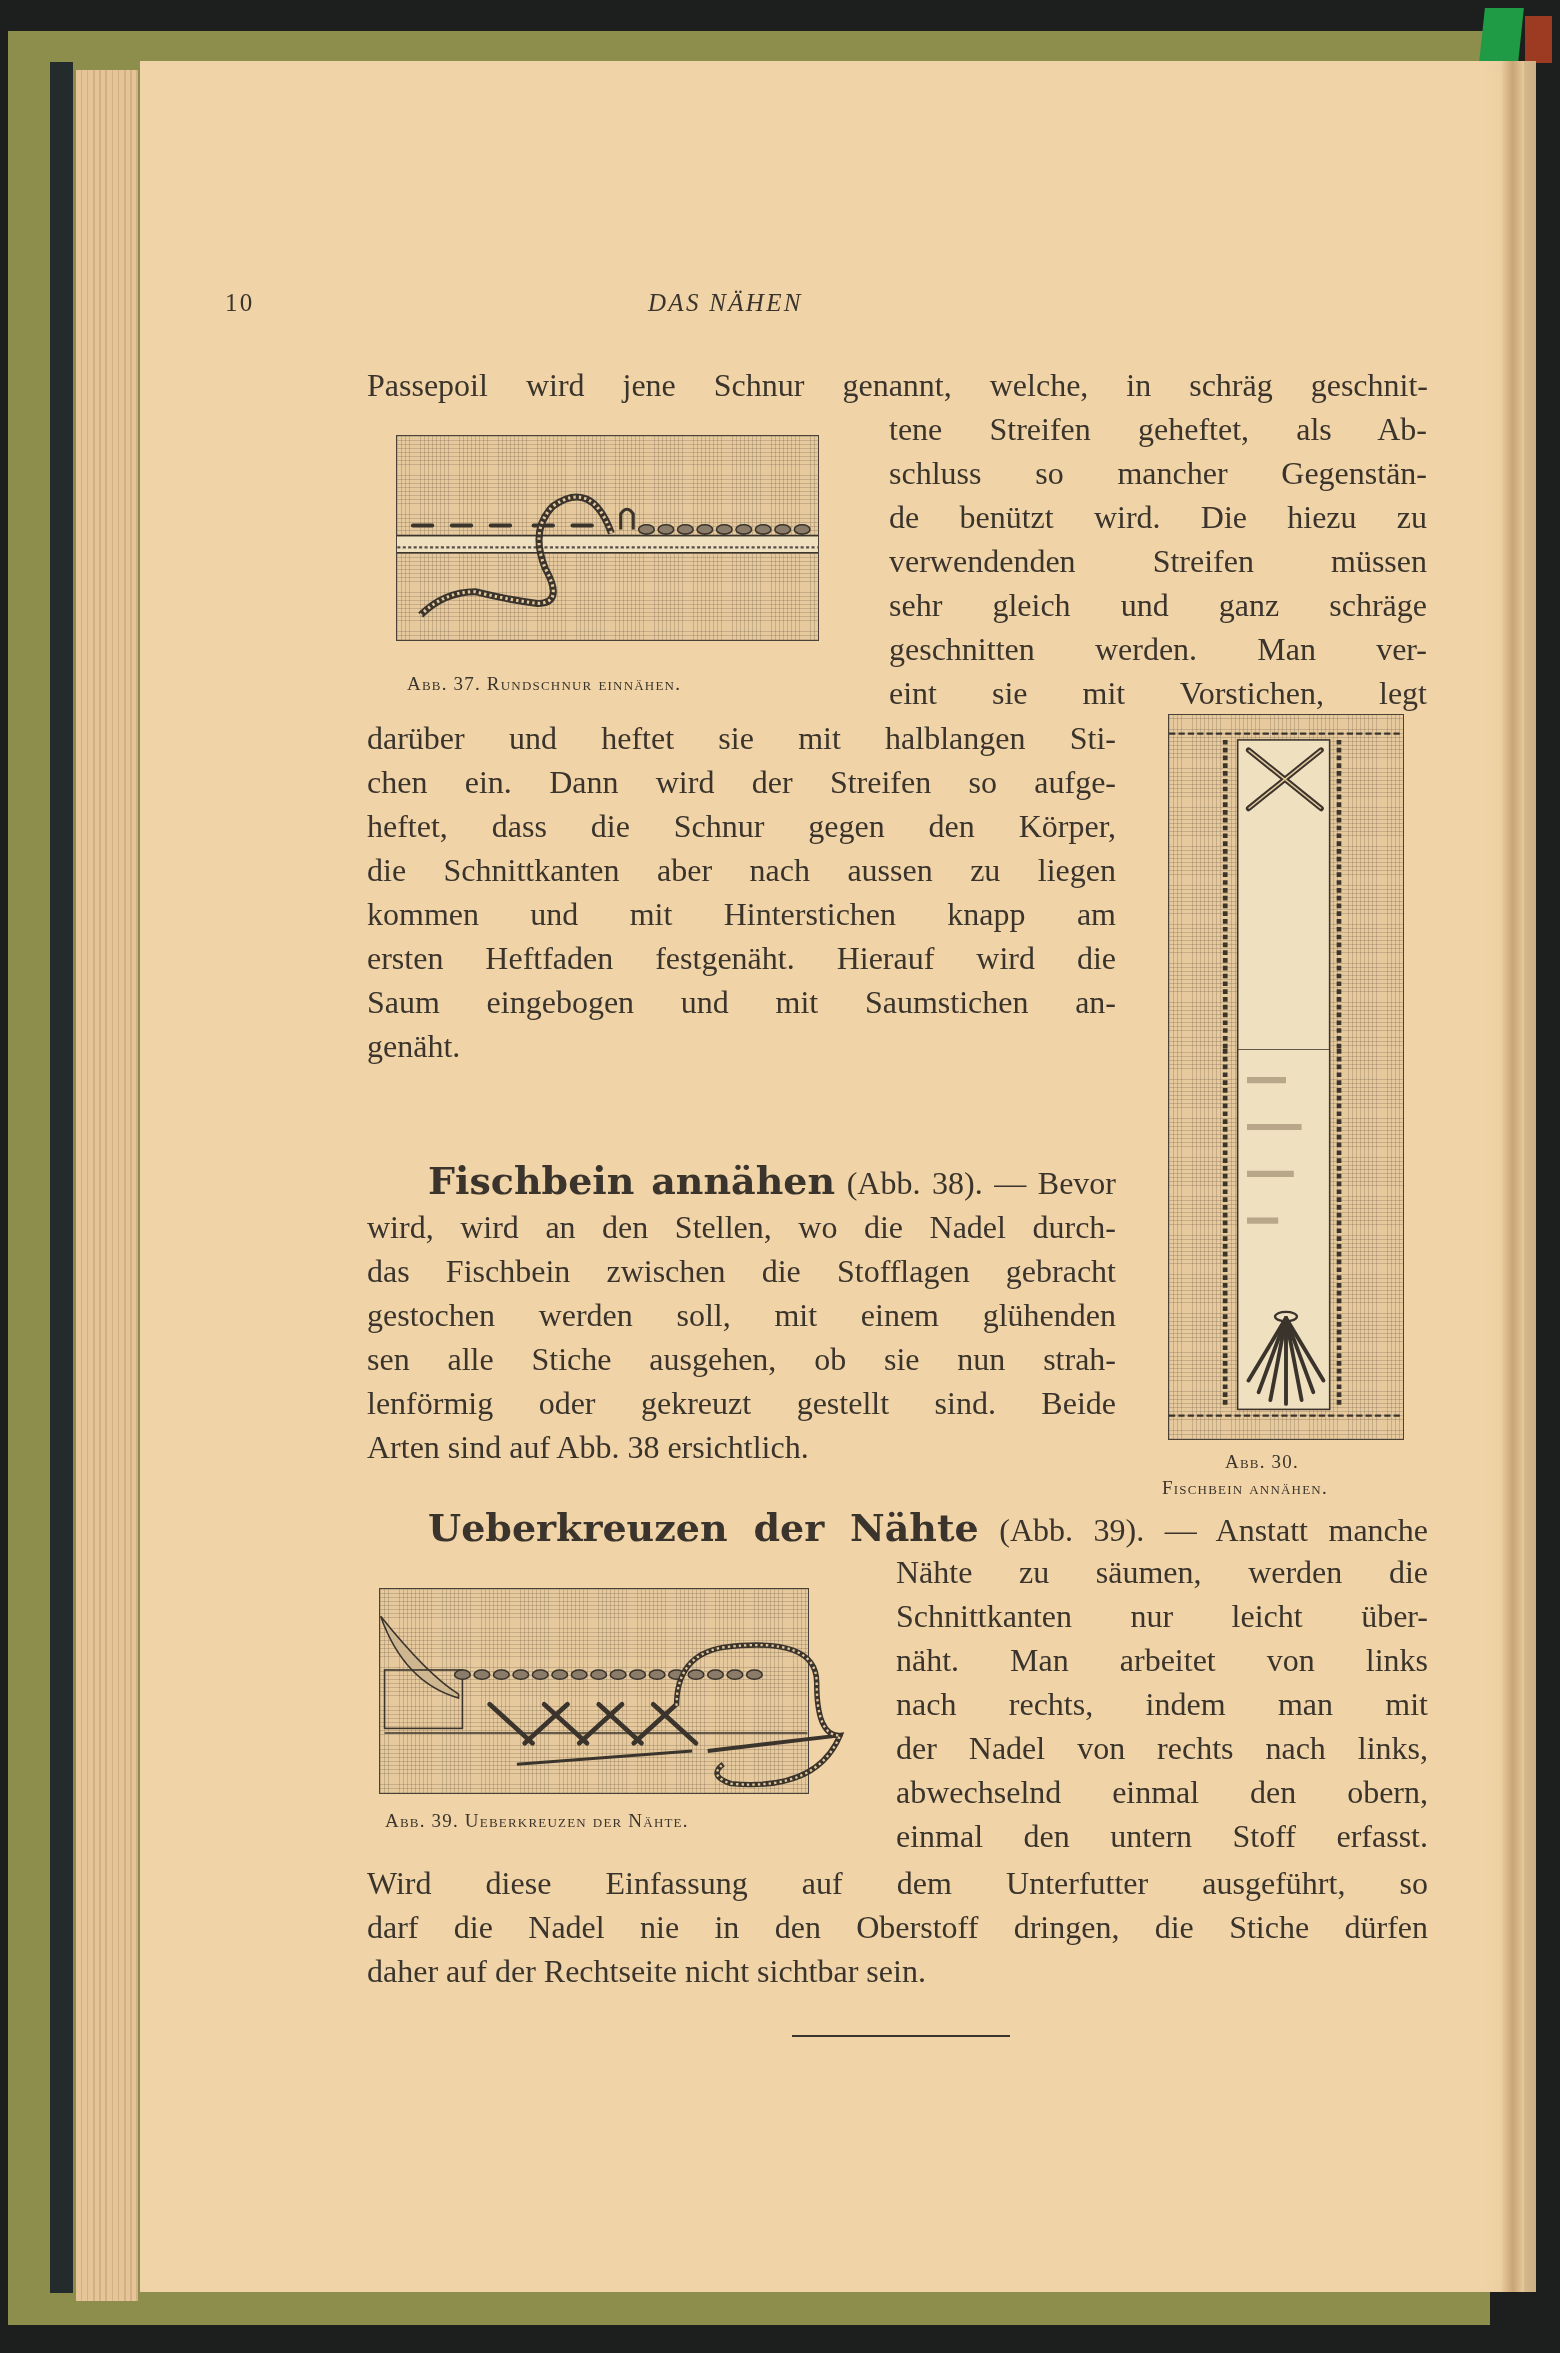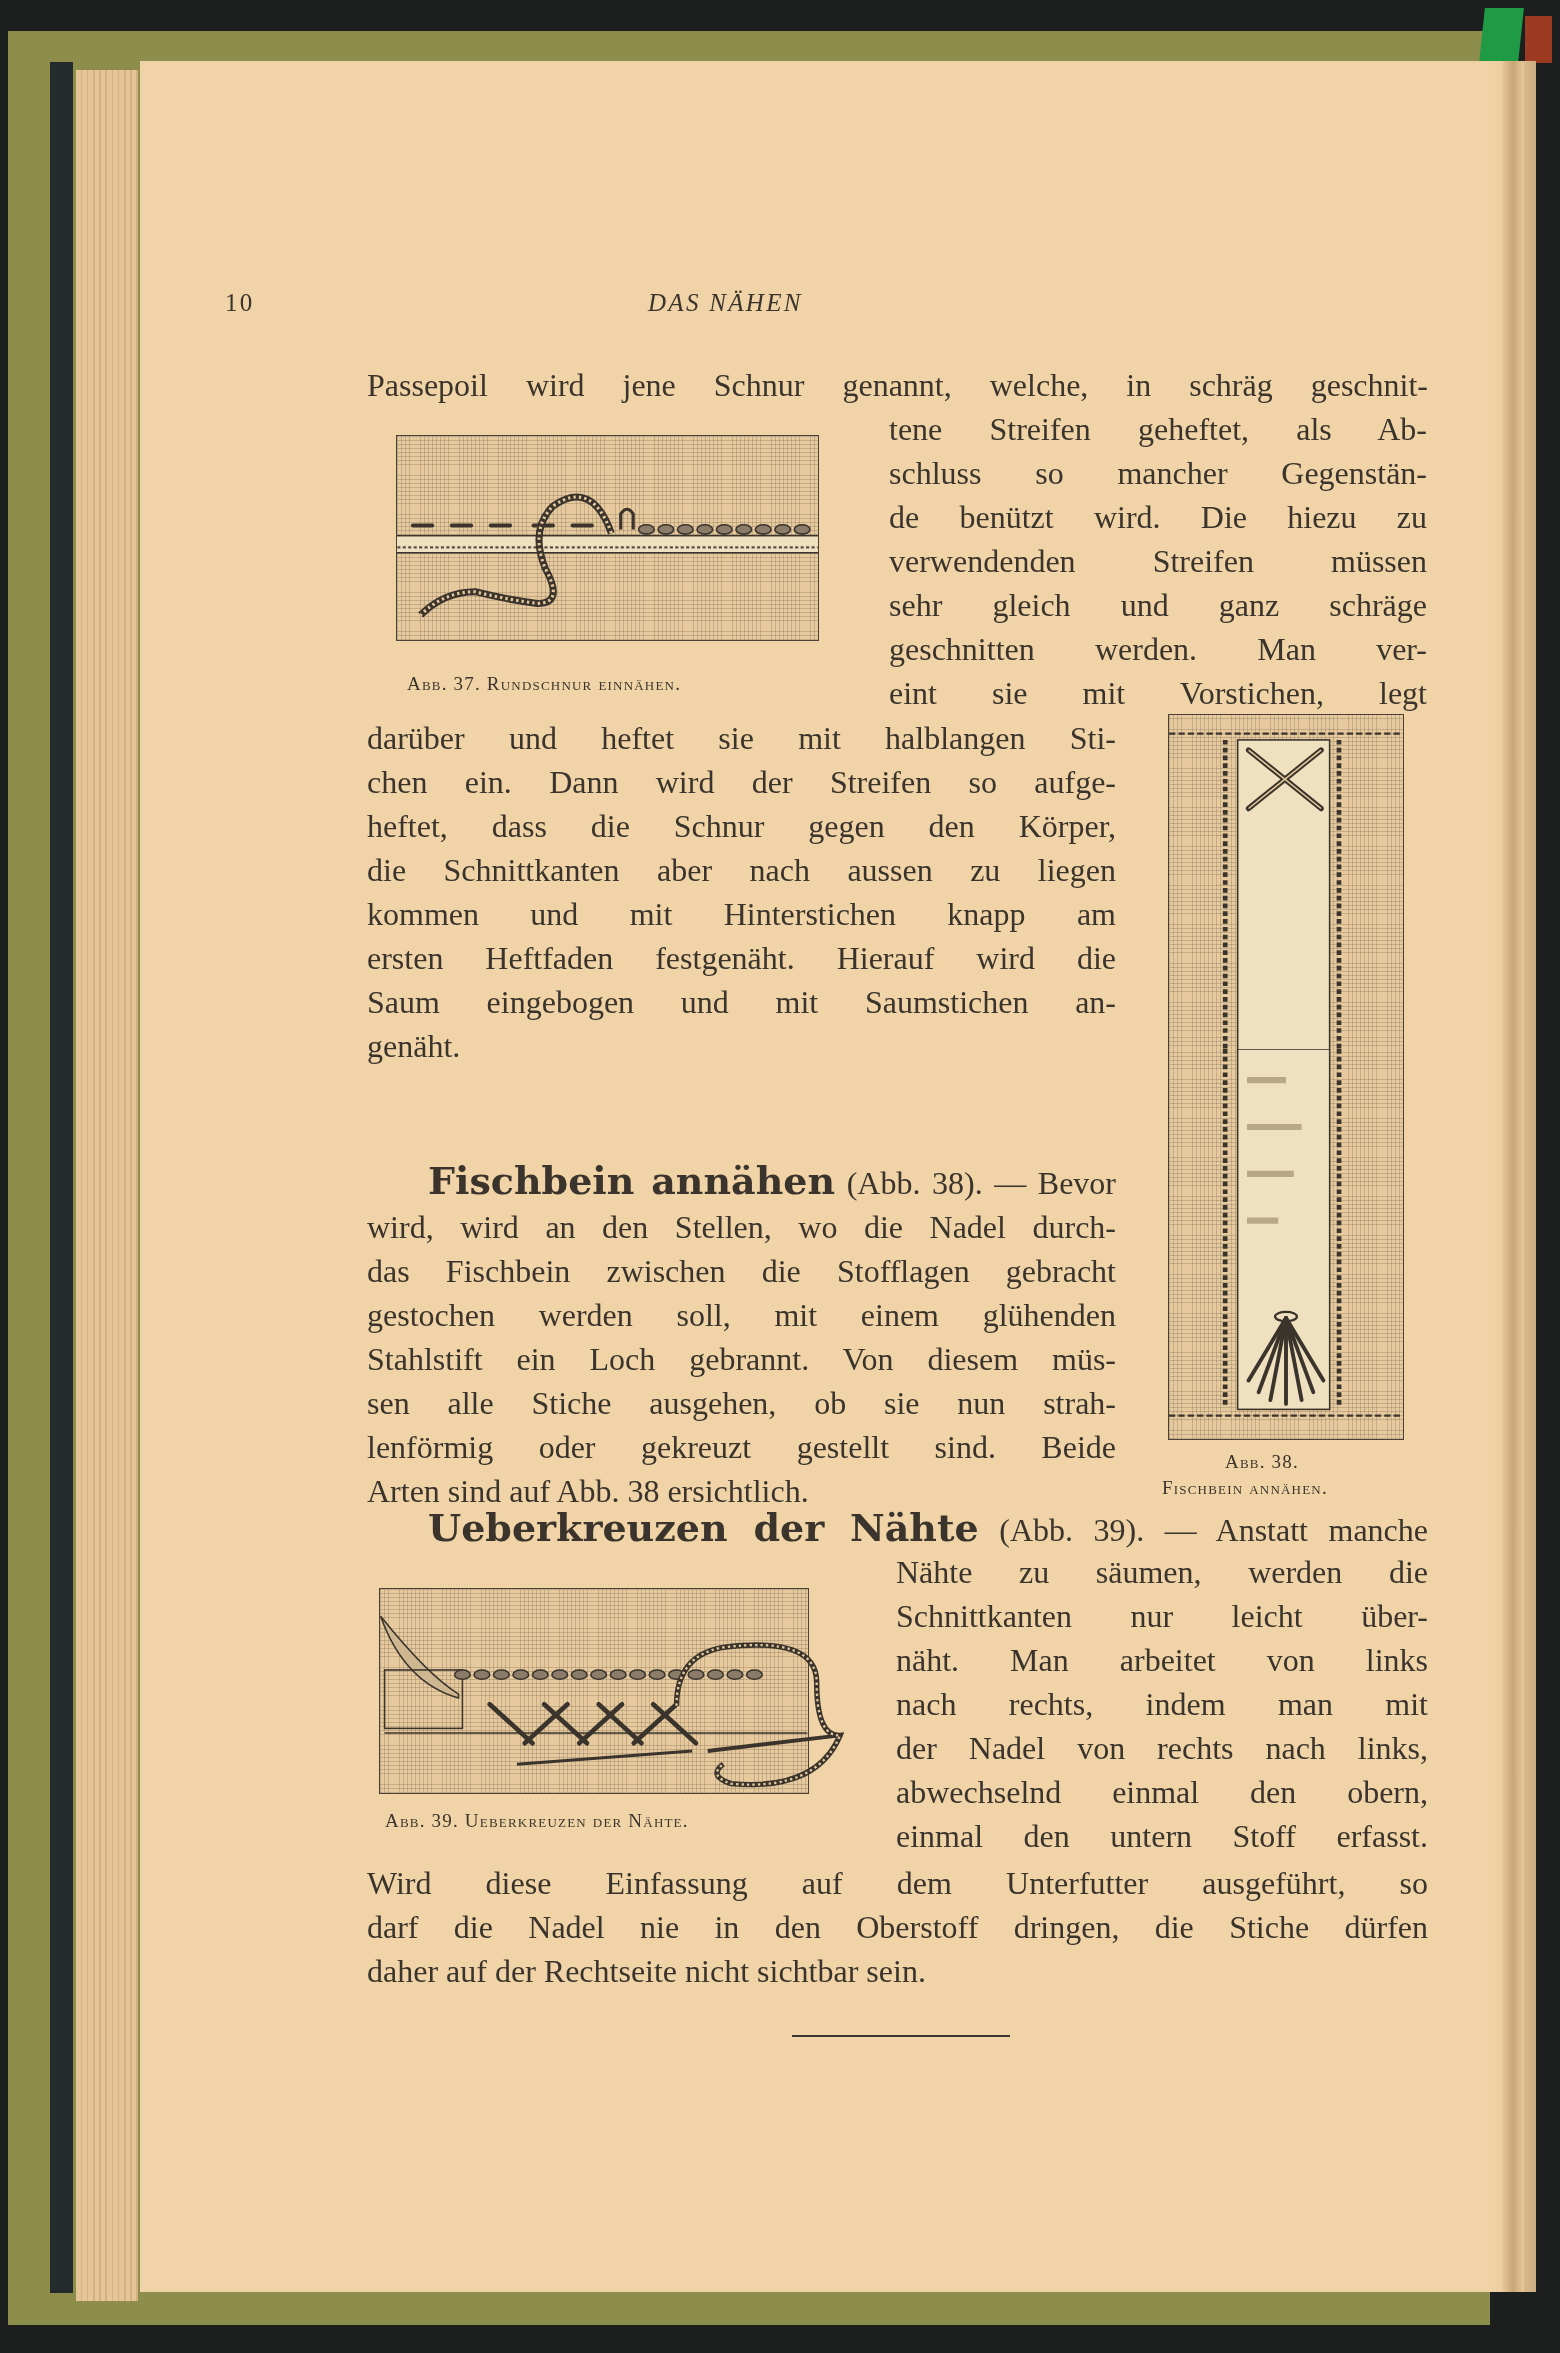--- a/index.html
+++ b/index.html
@@ -100,21 +100,20 @@
   <span class="ln">ersten Heftfaden festgenäht. Hierauf wird die</span>
   <span class="ln">Saum eingebogen und mit Saumstichen an-</span>
   <span class="ln last">genäht.</span>
 </div>
 
 <div class="txt ink" style="left:367px; top:1159px; width:749px;">
   <span class="ln" style="padding-left:61px; box-sizing:border-box;"><span class="bold">Fischbein annähen</span><span> (Abb. 38). — Bevor</span></span>
   <span class="ln">wird, wird an den Stellen, wo die Nadel durch-</span>
   <span class="ln">das Fischbein zwischen die Stofflagen gebracht</span>
   <span class="ln">gestochen werden soll, mit einem glühenden</span>
-  <span class="ln">Stahlstift ein Loch gebrannt. Von diesem müs-</span>
   <span class="ln">sen alle Stiche ausgehen, ob sie nun strah-</span>
   <span class="ln">lenförmig oder gekreuzt gestellt sind. Beide</span>
   <span class="ln last">Arten sind auf Abb. 38 ersichtlich.</span>
 </div>
 
 <div class="fig" style="left:1168px; top:714px; width:234px; height:335px;">
   <svg width="234" height="335" viewBox="0 0 300 430" style="overflow:visible">
     <line x1="0" y1="24" x2="300" y2="24" stroke="#3a342c" stroke-width="3" stroke-dasharray="8 4"></line>
     <rect x="88" y="32" width="118" height="550" fill="#efe0c0" stroke="#3a342c" stroke-width="2"></rect>
     <line x1="72" y1="32" x2="72" y2="590" stroke="#3a342c" stroke-width="6" stroke-dasharray="6 4"></line>
@@ -146,21 +145,21 @@
       <line x1="150" y1="345" x2="130" y2="450"></line>
         <line x1="150" y1="345" x2="150" y2="455"></line>
       <line x1="150" y1="345" x2="170" y2="450"></line>
         <line x1="150" y1="345" x2="185" y2="440"></line>
       <line x1="150" y1="345" x2="198" y2="425"></line>
     </g>
     <ellipse cx="150" cy="343" rx="14" ry="6" fill="none" stroke="#3a342c" stroke-width="3"></ellipse>
     <line x1="0" y1="470" x2="300" y2="470" stroke="#3a342c" stroke-width="3" stroke-dasharray="8 4"></line>
   </svg>
 </div>
-<div class="caption ink" style="left:1225px; top:1451px;">Abb. 38.</div>
+<div class="caption ink" style="left:1225px; top:1451px;">Abb. 30.</div>
 <div class="caption ink" style="left:1162px; top:1477px;">Fischbein annähen.</div>
 
 <div class="txt ink" style="left:367px; top:1506px; width:1061px;">
   <span class="ln" style="padding-left:61px; box-sizing:border-box;"><span class="bold">Ueberkreuzen der Nähte</span><span> (Abb. 39). — Anstatt manche</span></span>
 </div>
 <div class="txt ink" style="left:896px; top:1550px; width:532px;">
   <span class="ln">Nähte zu säumen, werden die</span>
   <span class="ln">Schnittkanten nur leicht über-</span>
   <span class="ln">näht. Man arbeitet von links</span>
   <span class="ln">nach rechts, indem man mit</span>

